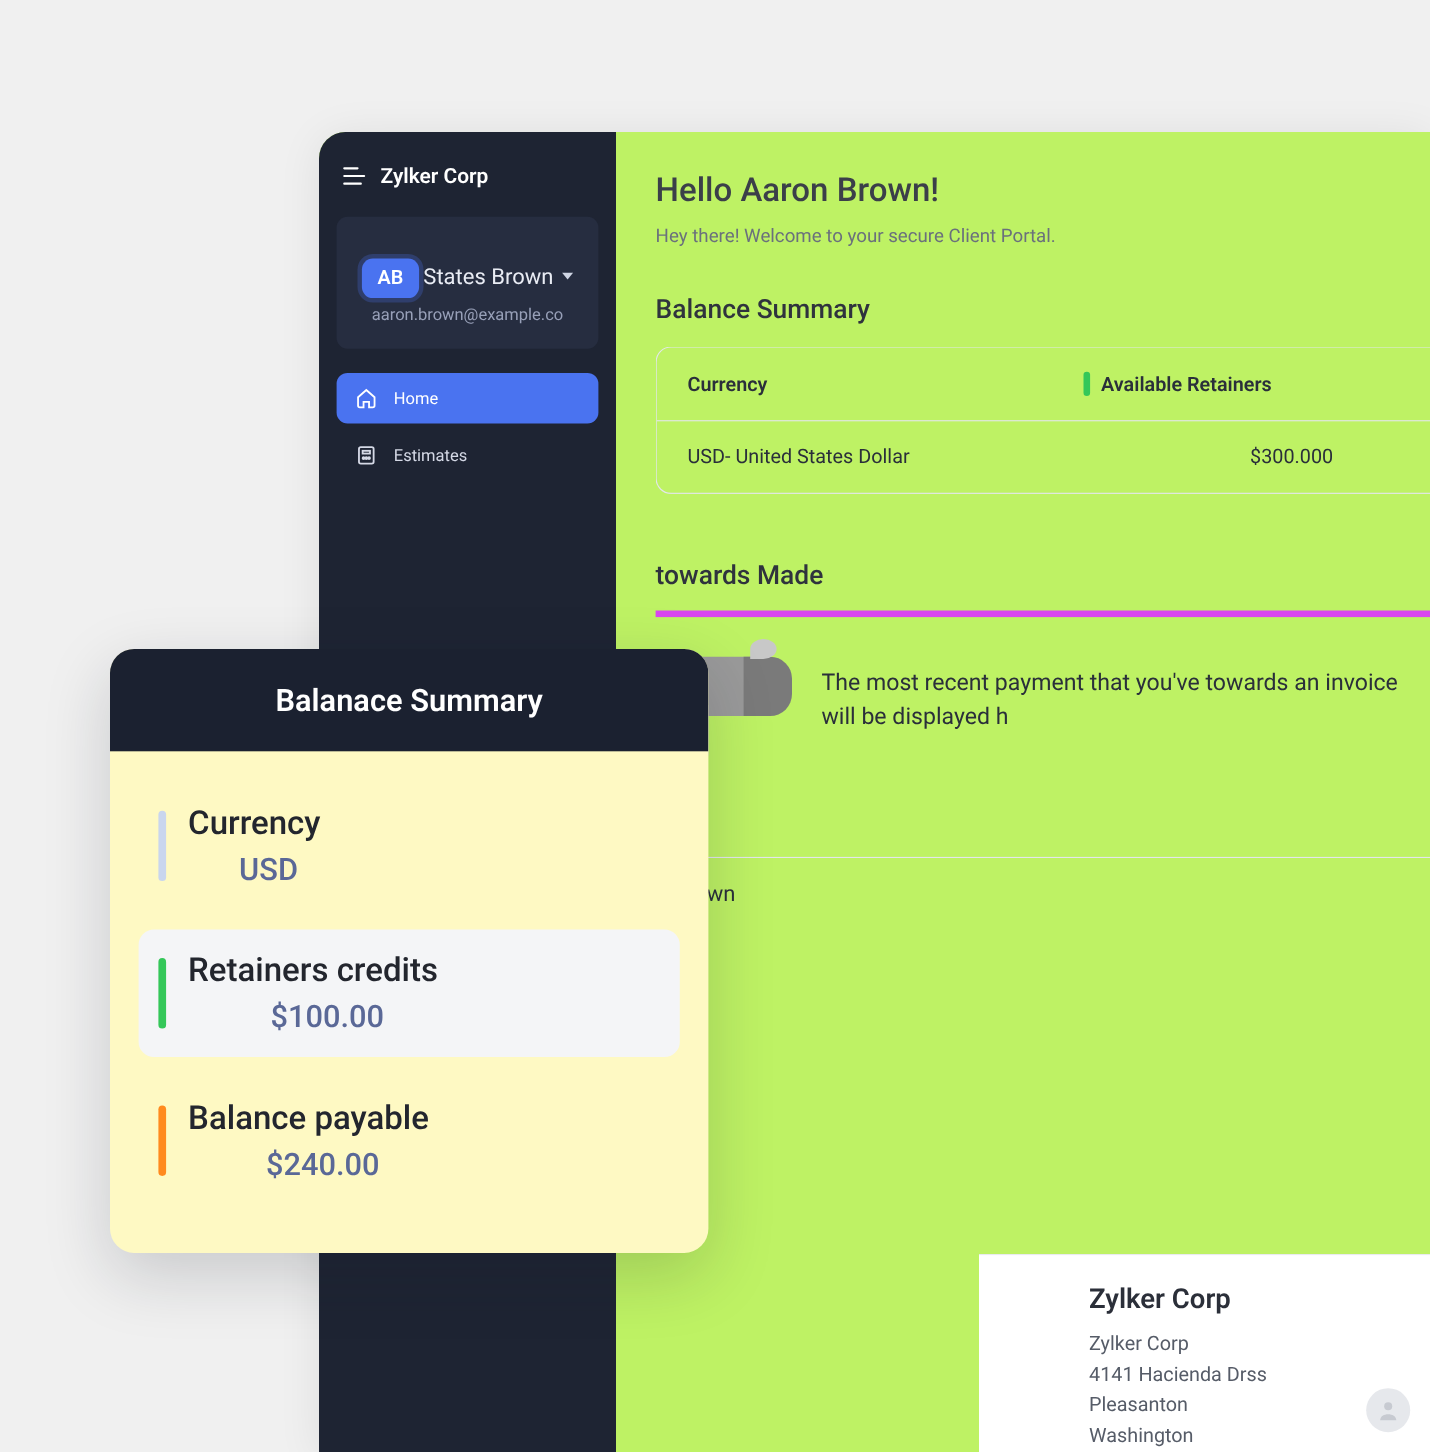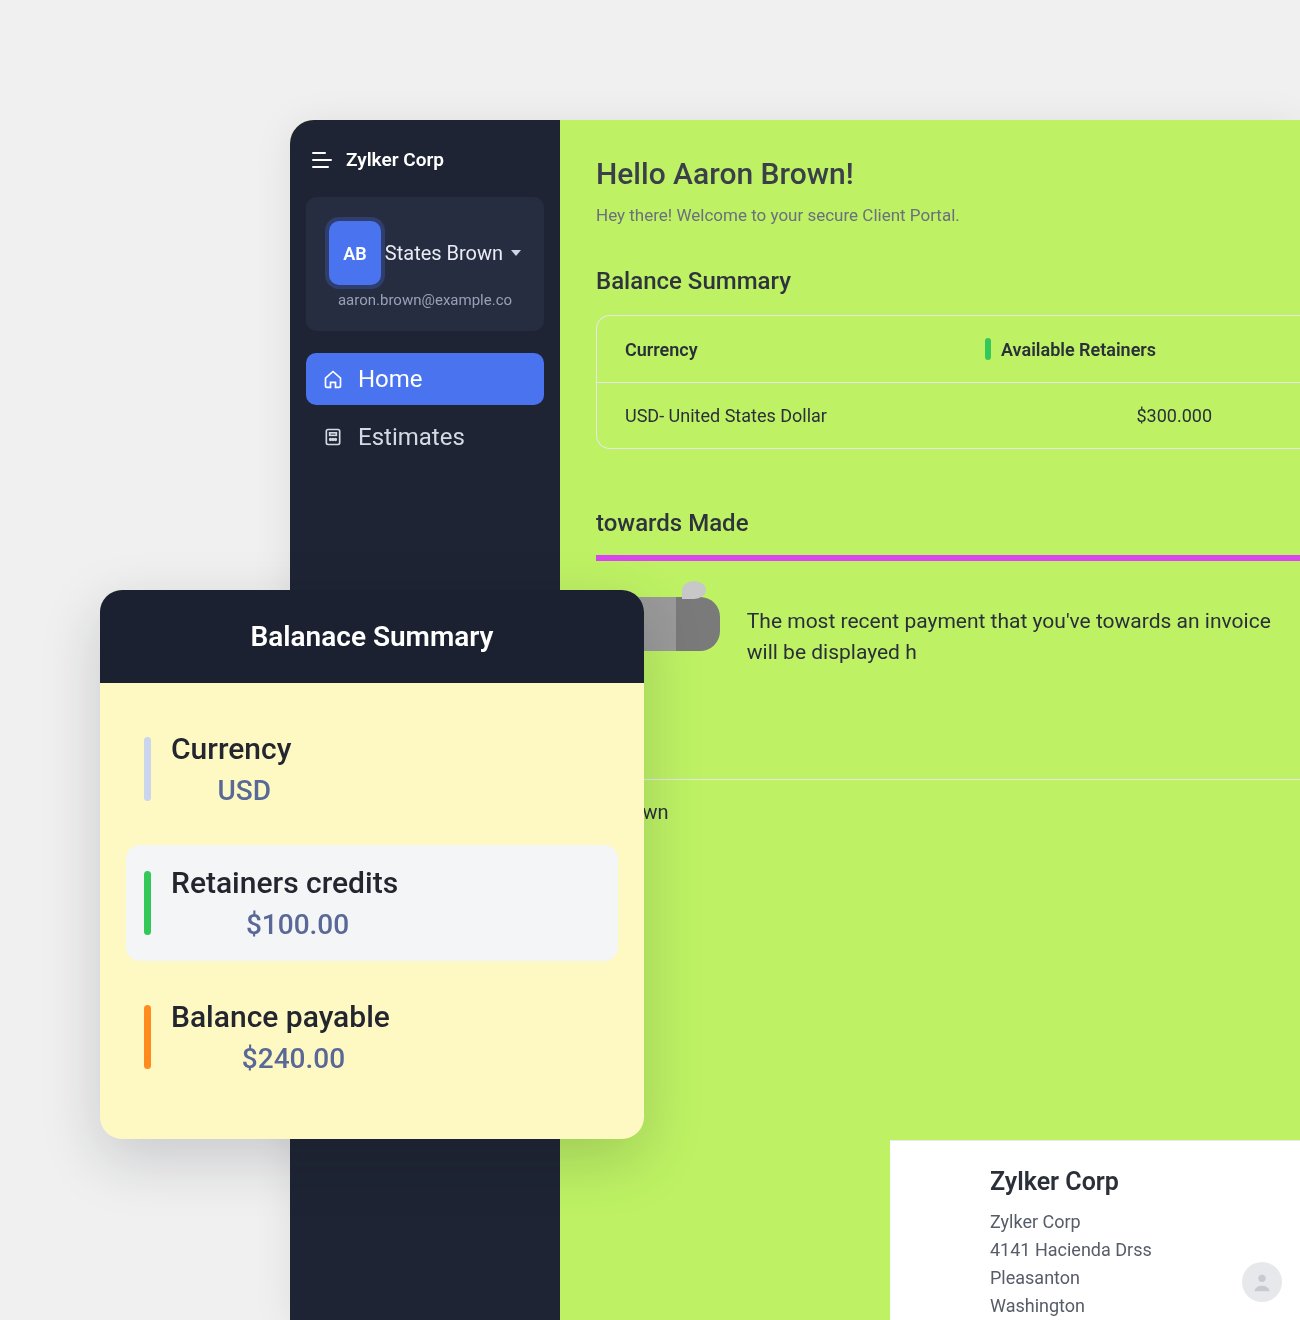--- a/index.html
+++ b/index.html
@@ -57,21 +57,21 @@
   .menu-toggle-icon span:nth-child(3){width:85%;}
 
   .profile-card {
     background: #262d40;
     border-radius: 10px;
     margin-top: 10px;
     padding: 24px 12px 22px 12px;
     text-align: center;
   }
   .avatar-badge {
-    width: 52px; height: 64px;
+    width: 52px; height: 36px;
     background: #4a73f0;
     border-radius: 10px;
     color: #fff;
     font-weight: 600;
     font-size: 18px;
     display: inline-flex;
     align-items: center;
     justify-content: center;
     box-shadow: 0 0 0 4px rgba(74,115,240,0.25);
   }
@@ -97,21 +97,21 @@
     display: flex;
     flex-direction: column;
     gap: 6px;
   }
   .nav-item {
     display: flex;
     align-items: center;
     gap: 14px;
     padding: 12px 16px;
     border-radius: 10px;
-    font-size: 24px;
+    font-size: 15px;
     color: #d5d9e6;
     cursor: pointer;
   }
   .nav-item.active {
     background: #4a73f0;
     color: #fff;
   }
   .nav-icon {
     width: 22px; height: 22px;
     display:inline-flex; align-items:center; justify-content:center;

